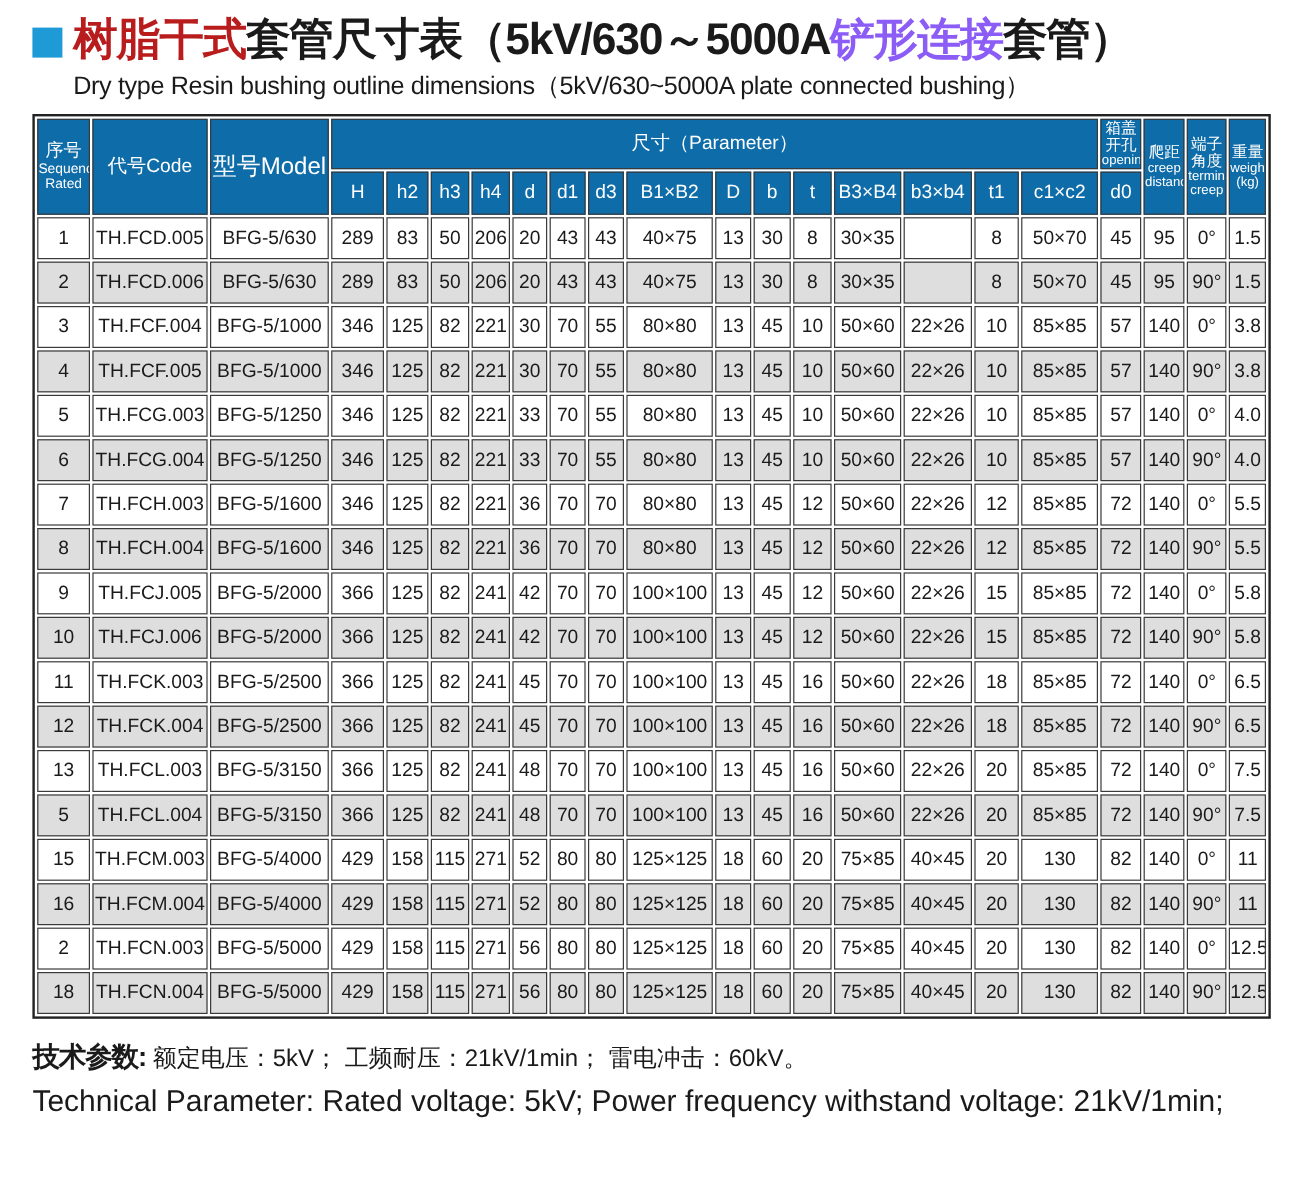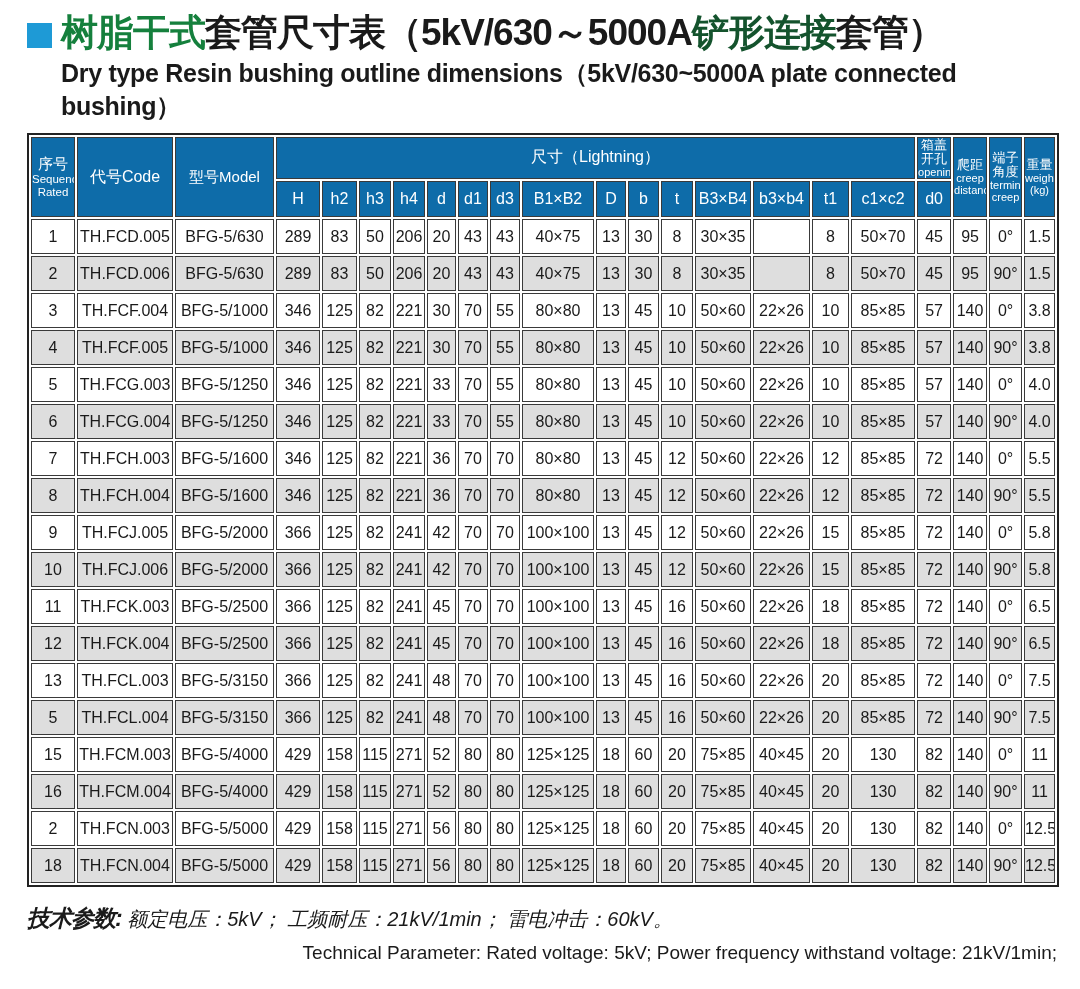--- a/index.html
+++ b/index.html
@@ -15,24 +15,24 @@
   
   .title-row { display:flex; align-items:flex-start; }
   .bullet {
     width:25px; height:25px; background:#1e9ad6;
     margin-top:11px; margin-right:9px; flex:0 0 auto;
   }
   .title-zh {
     font-size:37px; font-weight:bold; line-height:1.15;
     letter-spacing:-1px; white-space:nowrap;
   }
-  .title-zh .cyan { color:#15803d; }
-  .title-zh .green { color:#14532d; }
+  .title-zh .cyan { color:#b91c1c; }
+  .title-zh .green { color:#8b5cf6; }
   .subtitle-en {
-    font-size:25px; font-weight:bold; margin:2px 0 10px 34px;
+    font-size:21px; font-weight:normal; margin:2px 0 10px 34px;
     letter-spacing:-0.3px;
   }
 
   
   .spec-table {
     border:2px solid #222;
     border-collapse:separate;
     border-spacing:2px;
     background:#ffffff;
     table-layout:fixed;
@@ -52,23 +52,23 @@
   .hdr-small-en { font-size:11.5px; line-height:1.1; display:block; }
   .hdr-dim { font-size:16px; }
   .sub { font-size:16px; height:36px; }
   .hdr-tight { font-size:13px; line-height:1.1; }
   .hdr-tight .hdr-small-en { font-size:11px; }
   .spec-table tbody td { font-size:16px; height:35px; background:#ffffff; }
   .spec-table tbody tr.alt td { background:#dedede; }
 
   
   .footer { margin-top:16px; }
-  .footer-zh { font-size:20px;font-style:italic; }
+  .footer-zh { font-size:20px; }
   .footer-zh .zh-bold { font-size:23px; font-weight:bold; letter-spacing:-1px; }
-  .footer-en { font-size:19px; line-height:1.35; margin-top:6px;text-align:right; }
+  .footer-en { font-size:25px; line-height:1.35; margin-top:6px; }
 </style>
 </head>
 <body>
 
 <div class="page">
 
   <div class="title-row">
     <div class="bullet"></div>
     <div class="title-zh"><span class="cyan">树脂干式</span><span>套管尺寸表（5kV/630～5000A</span><span class="green">铲形连接</span><span>套管）</span></div>
   </div>
@@ -100,22 +100,22 @@
       <col style="width:31px">
     </colgroup>
     <thead>
       <tr>
         <th rowspan="2" class="hdr-main">
           <span>序号</span>
           <span class="hdr-small-en">Sequence</span>
           <span class="hdr-small-en">Rated</span>
         </th>
         <th rowspan="2" class="hdr-main" style="font-size:16px">代号Code</th>
-        <th rowspan="2" class="hdr-main" style="font-size:15px">型号Model</th>
-        <th colspan="15" class="hdr-dim">尺寸（Lightning）</th>
+        <th rowspan="2" class="hdr-main" style="font-size:20px">型号Model</th>
+        <th colspan="15" class="hdr-dim">尺寸（Parameter）</th>
         <th class="hdr-tight">
           <span>箱盖</span><br>
           <span>开孔</span>
           <span class="hdr-small-en">opening</span>
         </th>
         <th rowspan="2" class="hdr-tight">
           <span>爬距</span>
           <span class="hdr-small-en">creep</span>
           <span class="hdr-small-en">distance</span>
         </th>

